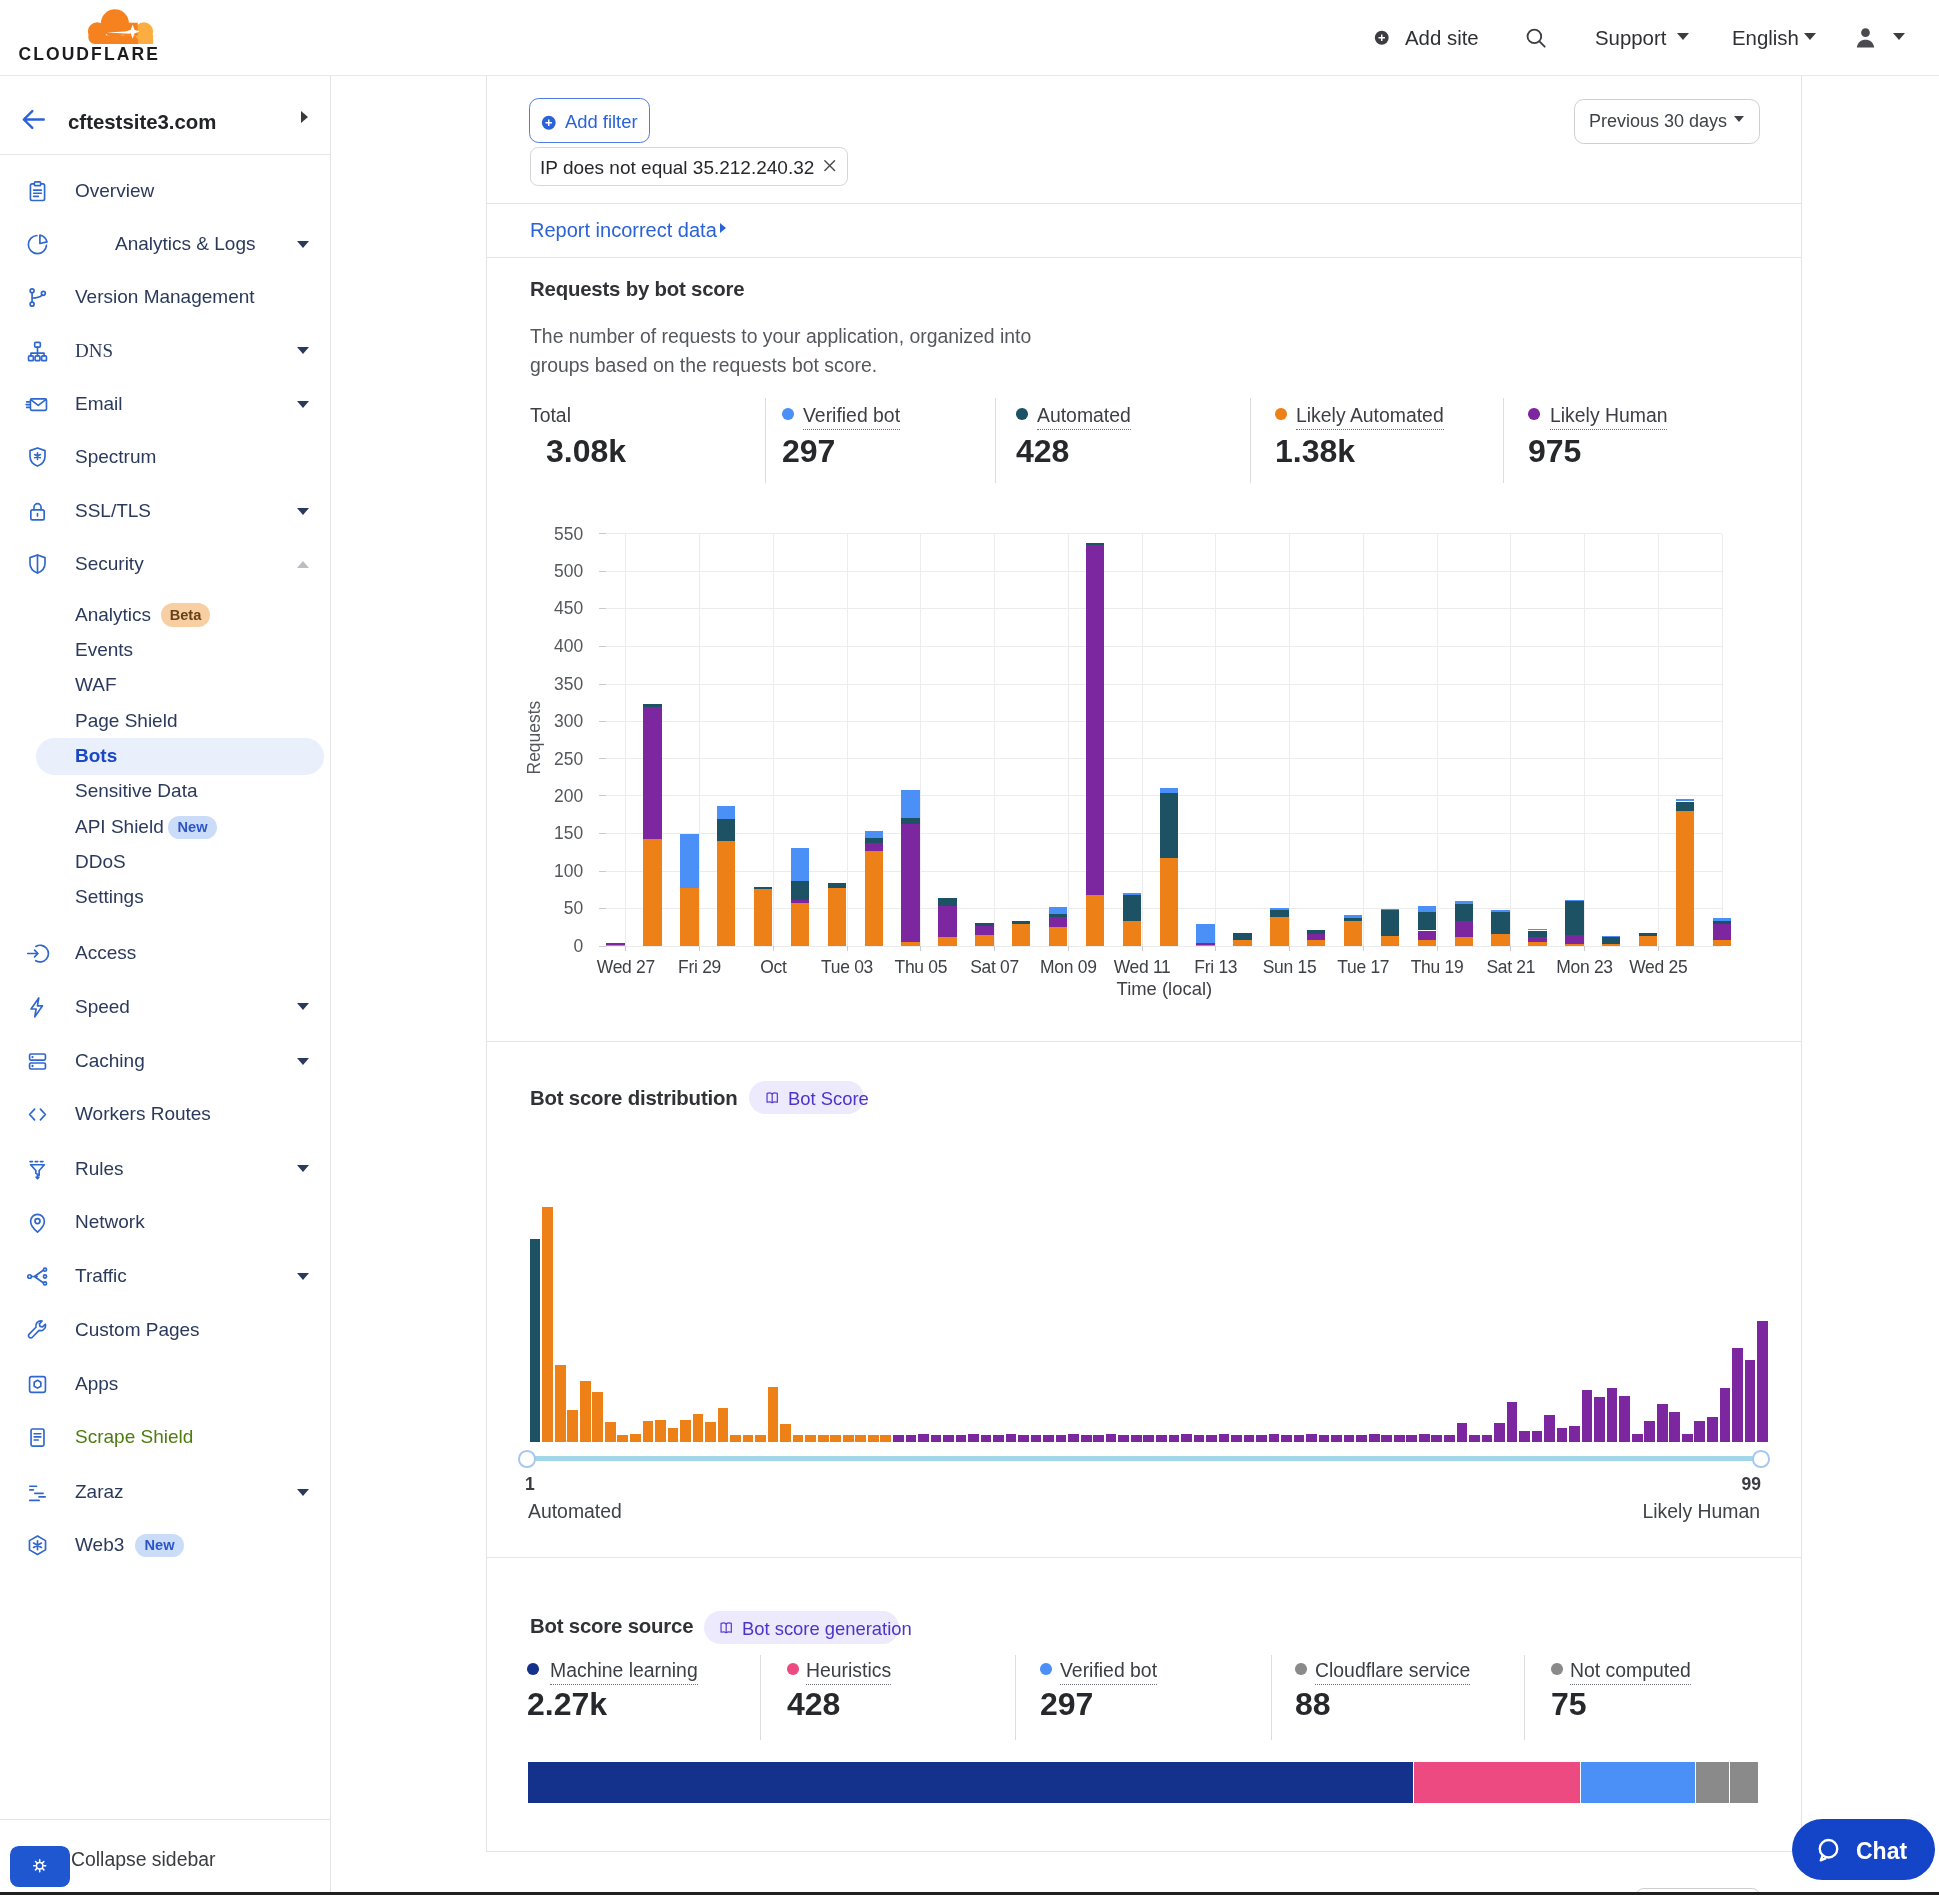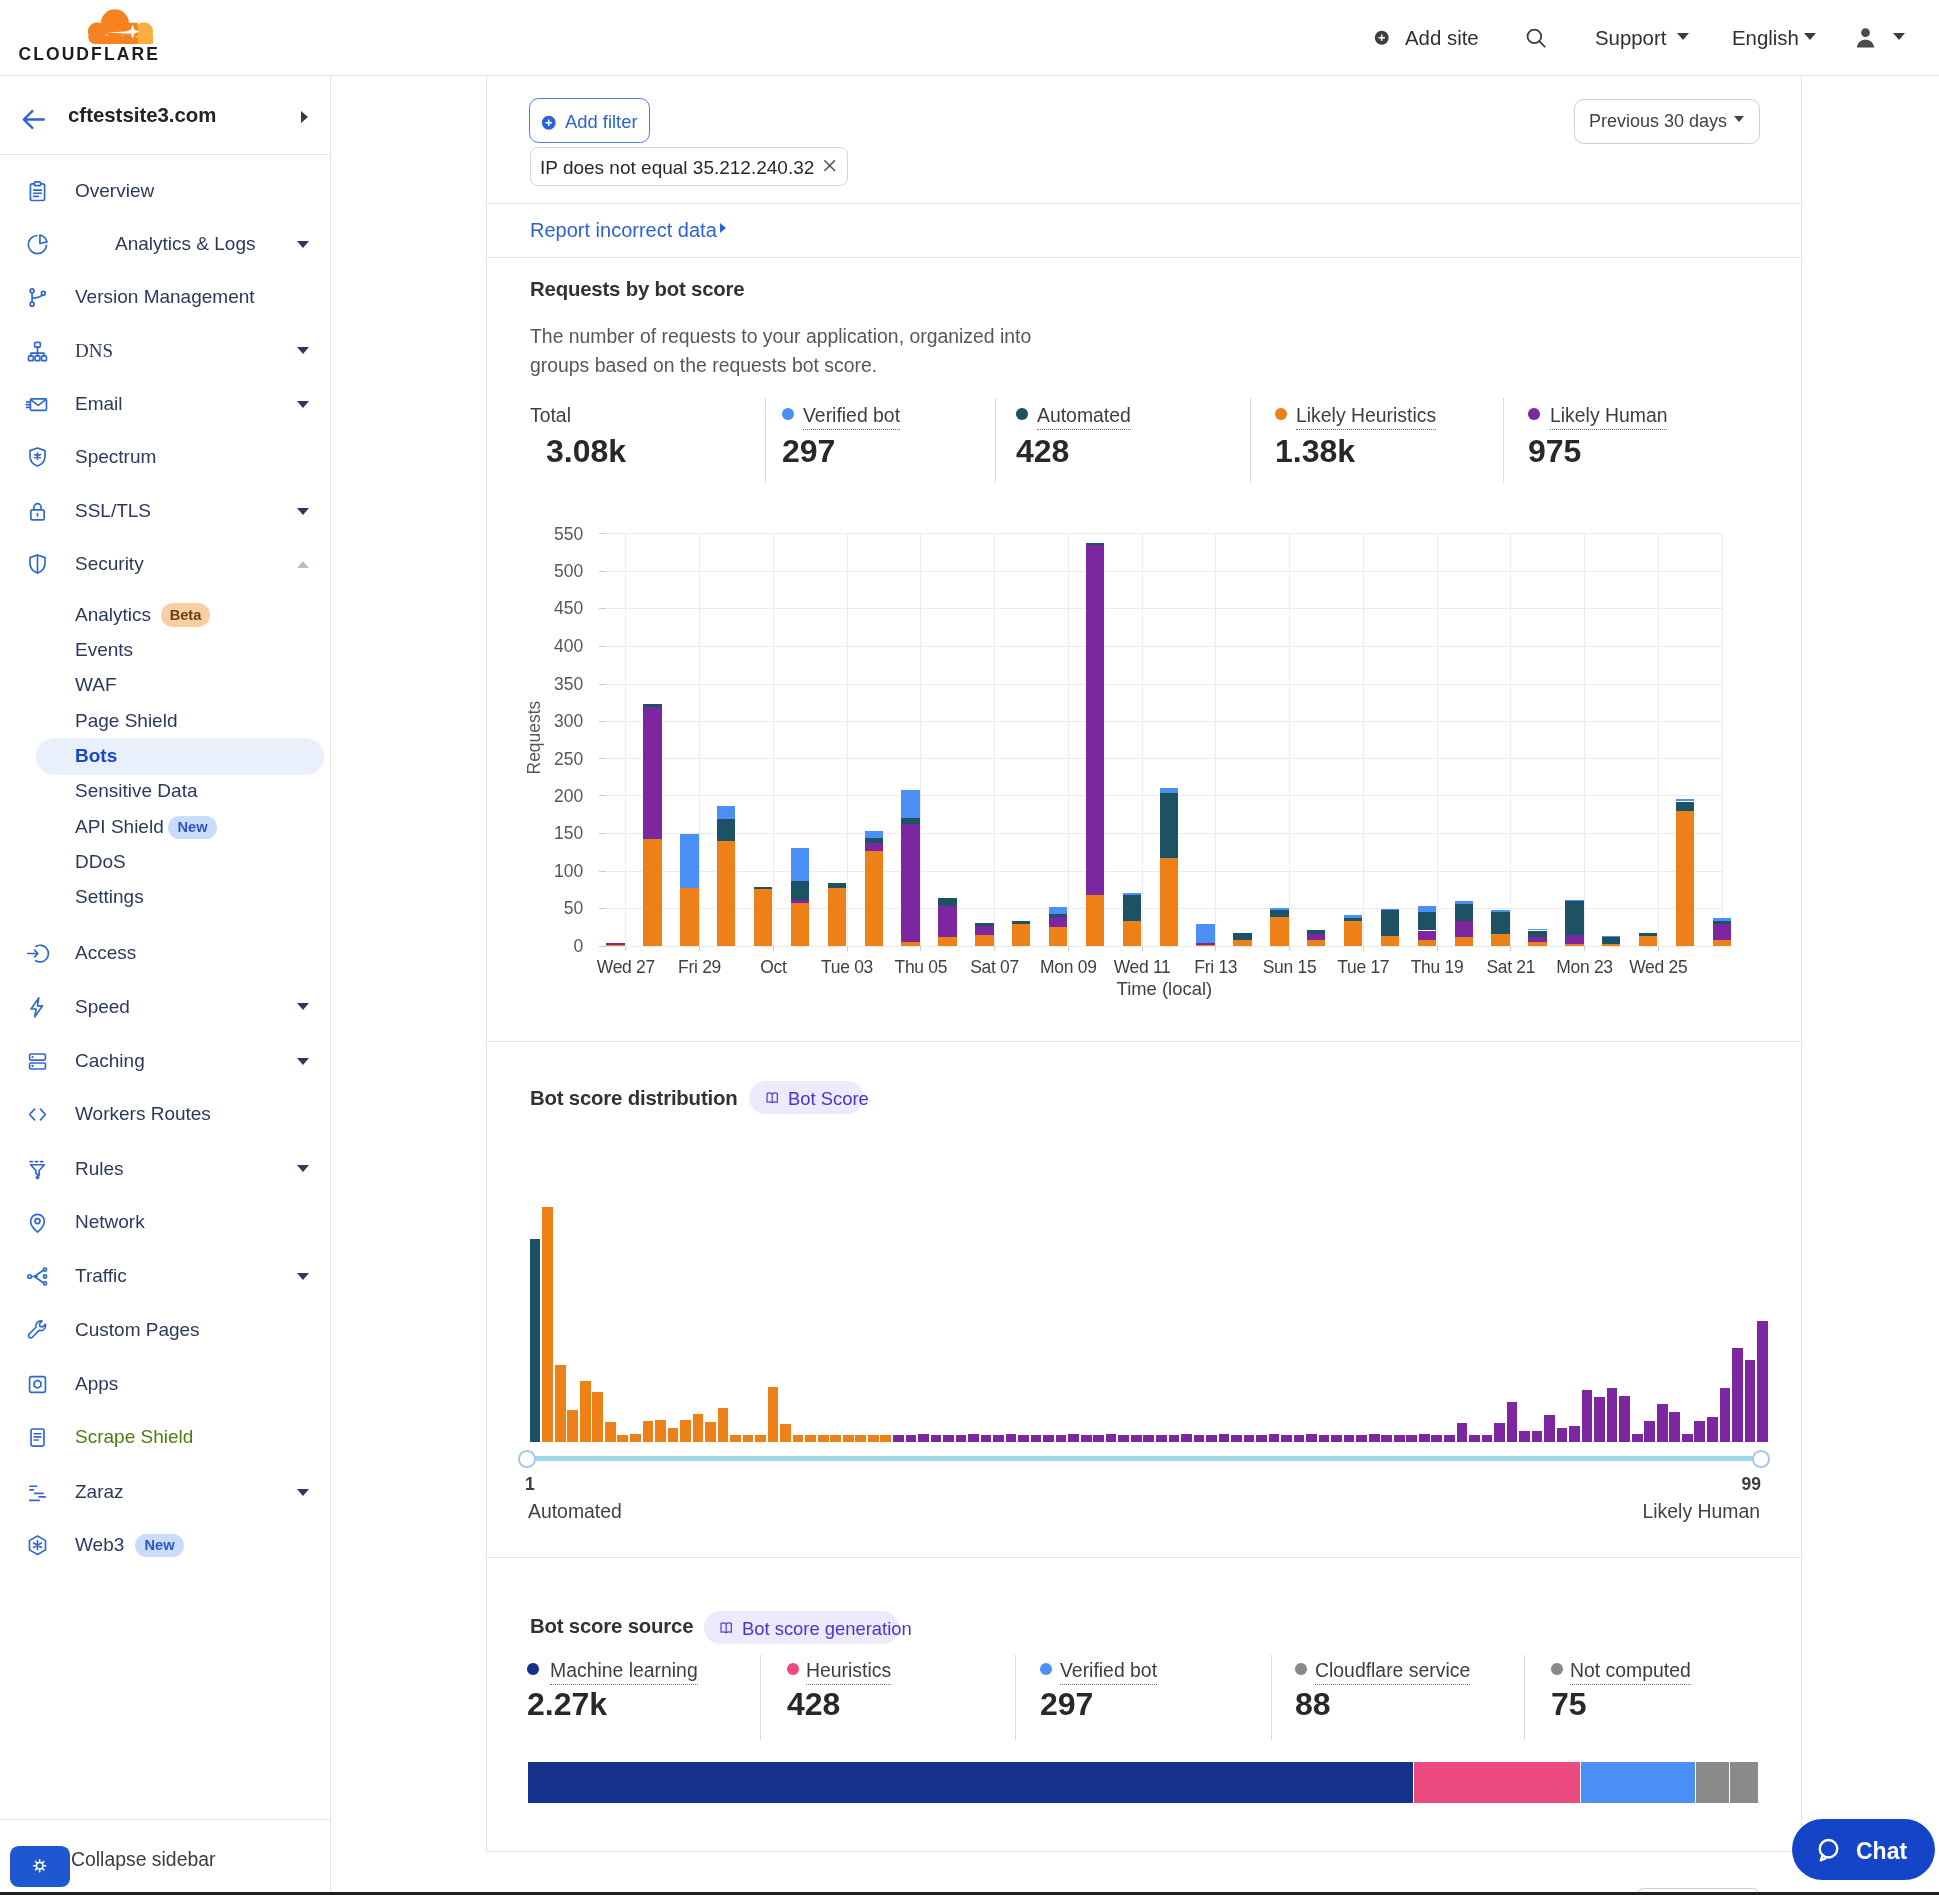--- a/index.html
+++ b/index.html
@@ -33,21 +33,21 @@
 <div class="abs" style="left:1851px;top:23px;z-index:6;"><svg width="29" height="29" viewBox="0 0 24 24" fill="none" style="">
         <circle cx="12" cy="8" r="3.6" fill="#4a4a4f"></circle>
         <path d="M4.8 20.2c.6-4.2 3.6-6.4 7.2-6.4s6.6 2.2 7.2 6.4z" fill="#4a4a4f"></path>
       </svg></div>
 <div style="position:absolute;left:1893px;top:33px;width:0;height:0;border-left:6.8px solid transparent;border-right:6.8px solid transparent;border-top:7.8px solid #3c3c41;z-index:6;"></div>
 <div class="abs" style="left:0;top:76px;width:331px;height:1819px;border-right:1px solid #e4e4e6;background:#fff;"></div>
 <div class="abs" style="left:0;top:76px;width:331px;height:79px;border-bottom:1px solid #e4e4e6;"></div>
 <div class="abs" style="left:19.4px;top:105px;"><svg width="29" height="29" viewBox="0 0 24 24" fill="none" style="">
         <path d="M11 5l-7 7 7 7M4 12h16.5" stroke="#2a62d8" stroke-width="2" stroke-linecap="round" stroke-linejoin="round"></path>
       </svg></div>
-<div class="abs" style="left:68px;top:104px;font-size:20.4px;font-weight:700;color:#232427;">cftestsite3.com</div>
+<div class="abs" style="left:68px;top:111px;font-size:20.4px;font-weight:700;color:#232427;">cftestsite3.com</div>
 <div style="position:absolute;left:301px;top:111px;width:0;height:0;border-top:6.8px solid transparent;border-bottom:6.8px solid transparent;border-left:7.8px solid #3a3a3e;z-index:6;"></div>
 <div class="abs" style="left:25px;top:179px;"><svg width="25" height="25" viewBox="0 0 24 24" fill="none" style="">
         <rect x="5.2" y="4.6" width="13.6" height="16" rx="1.6" stroke="#2f67cf" stroke-width="1.6" stroke-linecap="round" stroke-linejoin="round" fill="none"></rect>
         <rect x="9" y="2.8" width="6" height="3.6" rx="1" fill="#fff" stroke="#2f67cf" stroke-width="1.6" stroke-linecap="round" stroke-linejoin="round"></rect>
         <path d="M8.3 10.7h7.4M8.3 13.7h7.4M8.3 16.7h4.5" stroke="#2f67cf" stroke-width="1.6" stroke-linecap="round" stroke-linejoin="round" fill="none"></path>
       </svg></div>
     <div class="abs" style="left:75px;top:180px;font-size:19px;color:#2b3a5c;">Overview</div>
 <div class="abs" style="left:25px;top:232px;"><svg width="25" height="25" viewBox="0 0 24 24" fill="none" style="">
         <path d="M20.6 12.8A8.7 8.7 0 1 1 11.4 3.4" stroke="#2f67cf" stroke-width="1.6" stroke-linecap="round" stroke-linejoin="round" fill="none"></path>
         <path d="M14.3 2.9a9 9 0 0 1 6.8 6.6l-6.8 1.5z" stroke="#2f67cf" stroke-width="1.6" stroke-linecap="round" stroke-linejoin="round" fill="none"></path>
@@ -203,21 +203,21 @@
 <div class="abs" style="left:530px;top:322px;font-size:19.4px;color:#54575d;line-height:29px;">The number of requests to your application, organized into<br>groups based on the requests bot score.</div>
 <div class="abs" style="left:530px;top:404px;font-size:19.4px;color:#3b3e45;">Total</div>
     <div class="abs" style="left:530px;top:433px;font-size:32px;font-weight:700;color:#26282c;margin-left:16px;">3.08k</div>
 <div class="abs" style="left:782px;top:408px;width:11.6px;height:11.6px;border-radius:50%;background:#4a90f6;"></div>
     <div class="abs" style="left:803px;top:404px;font-size:19.4px;color:#3b3e45;border-bottom:1.9px dotted #70747a;padding-bottom:1.9px;">Verified bot</div>
     <div class="abs" style="left:782px;top:433px;font-size:32px;font-weight:700;color:#26282c;">297</div>
 <div class="abs" style="left:1016px;top:408px;width:11.6px;height:11.6px;border-radius:50%;background:#1c5263;"></div>
     <div class="abs" style="left:1037px;top:404px;font-size:19.4px;color:#3b3e45;border-bottom:1.9px dotted #70747a;padding-bottom:1.9px;">Automated</div>
     <div class="abs" style="left:1016px;top:433px;font-size:32px;font-weight:700;color:#26282c;">428</div>
 <div class="abs" style="left:1275px;top:408px;width:11.6px;height:11.6px;border-radius:50%;background:#ee8018;"></div>
-    <div class="abs" style="left:1296px;top:404px;font-size:19.4px;color:#3b3e45;border-bottom:1.9px dotted #70747a;padding-bottom:1.9px;">Likely Heuristics</div>
+    <div class="abs" style="left:1296px;top:404px;font-size:19.4px;color:#3b3e45;border-bottom:1.9px dotted #70747a;padding-bottom:1.9px;">Likely Automated</div>
     <div class="abs" style="left:1275px;top:433px;font-size:32px;font-weight:700;color:#26282c;">1.38k</div>
 <div class="abs" style="left:1528px;top:408px;width:11.6px;height:11.6px;border-radius:50%;background:#7c26a0;"></div>
     <div class="abs" style="left:1550px;top:404px;font-size:19.4px;color:#3b3e45;border-bottom:1.9px dotted #70747a;padding-bottom:1.9px;">Likely Human</div>
     <div class="abs" style="left:1528px;top:433px;font-size:32px;font-weight:700;color:#26282c;">975</div>
 <div class="abs" style="left:765px;top:398px;width:1px;height:85px;background:#dcdcde;"></div>
 <div class="abs" style="left:995px;top:398px;width:1px;height:85px;background:#dcdcde;"></div>
 <div class="abs" style="left:1250px;top:398px;width:1px;height:85px;background:#dcdcde;"></div>
 <div class="abs" style="left:1503px;top:398px;width:1px;height:85px;background:#dcdcde;"></div>
 <svg class="abs" style="left:486px;top:495px;" width="1316" height="524" font-family="Liberation Sans, sans-serif" viewBox="0 0 1356 540">
       <line x1="124" y1="465" x2="1274" y2="465" stroke="#ebebed" stroke-width="1" shape-rendering="crispEdges"></line>

